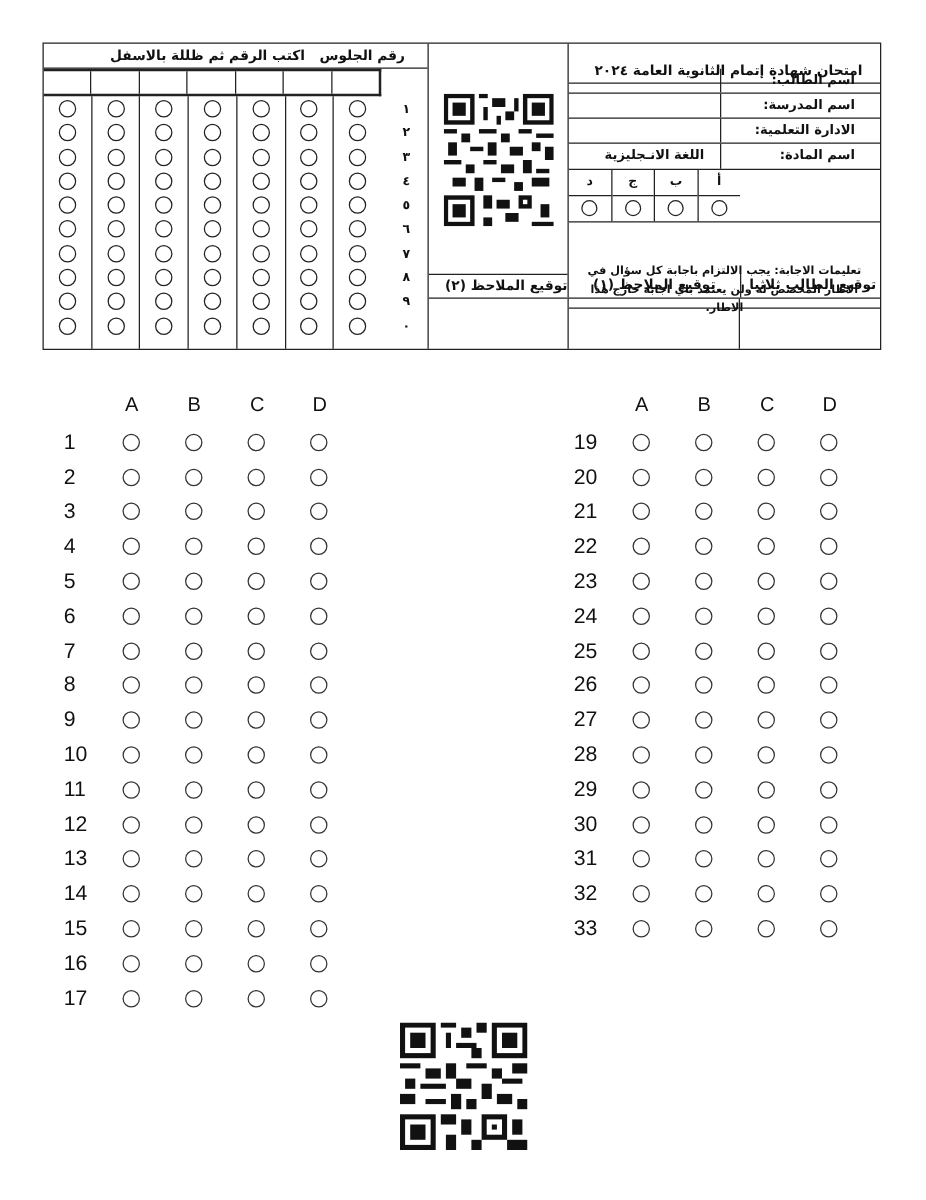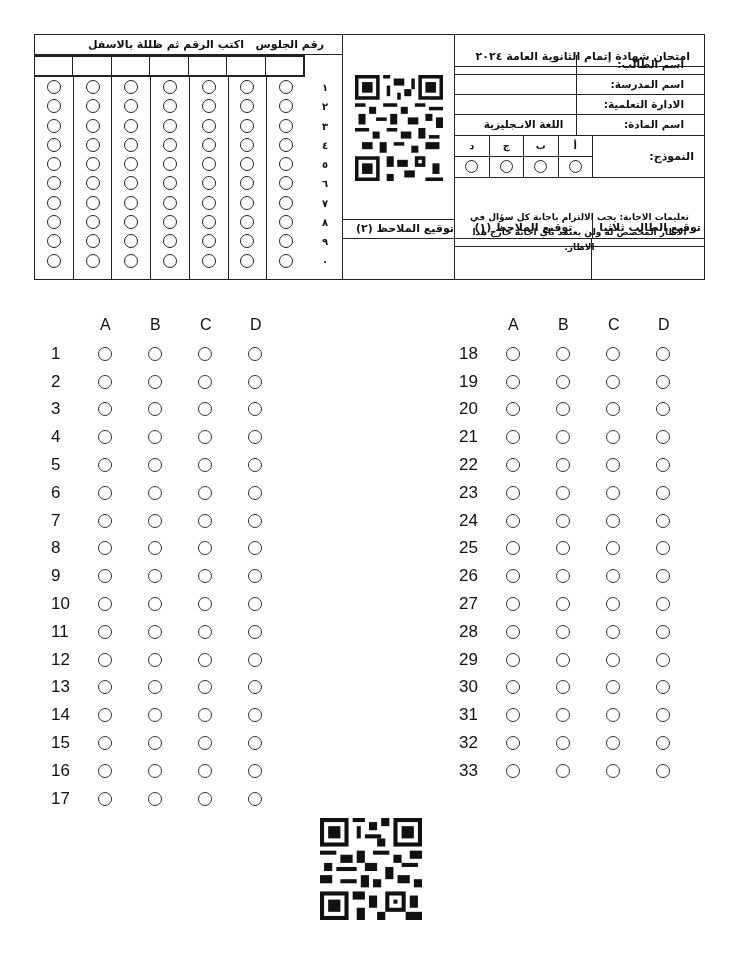--- a/index.html
+++ b/index.html
@@ -264,21 +264,20 @@
     <div class="info-row" style="top:40px">
       <div class="lbl">اسم المدرسة:</div>
       <div class="val"></div>
     </div>
     <div class="info-row" style="top:80px; height:21px">
       <div class="lbl">اسم المادة:</div>
       <div class="val">اللغة الانـجليزية</div>
     </div>
 
     <div class="model-row">
-      <div class="lbl">النموذج:</div>
       <div class="model-grid">
         <div class="model-cell">
             <div class="ltr">أ</div>
             <div class="mb"></div>
           </div>
         <div class="model-cell">
             <div class="ltr">ب</div>
             <div class="mb"></div>
           </div>
         <div class="model-cell">
@@ -568,35 +567,20 @@
   </div>
 
 <div class="answers right" id="answers-right">
   <div class="ans-header">
     <div class="num-space"></div>
     <span>A</span>
     <span>B</span>
     <span>C</span>
     <span>D</span>
   </div>
-<div class="ans-row">
-      <div class="qnum">18</div>
-      <div class="opt">
-        <div class="c"></div>
-      </div>
-      <div class="opt">
-        <div class="c"></div>
-      </div>
-      <div class="opt">
-        <div class="c"></div>
-      </div>
-      <div class="opt">
-        <div class="c"></div>
-      </div>
-    </div>
     <div class="ans-row">
       <div class="qnum">19</div>
       <div class="opt">
         <div class="c"></div>
       </div>
       <div class="opt">
         <div class="c"></div>
       </div>
       <div class="opt">
         <div class="c"></div>

